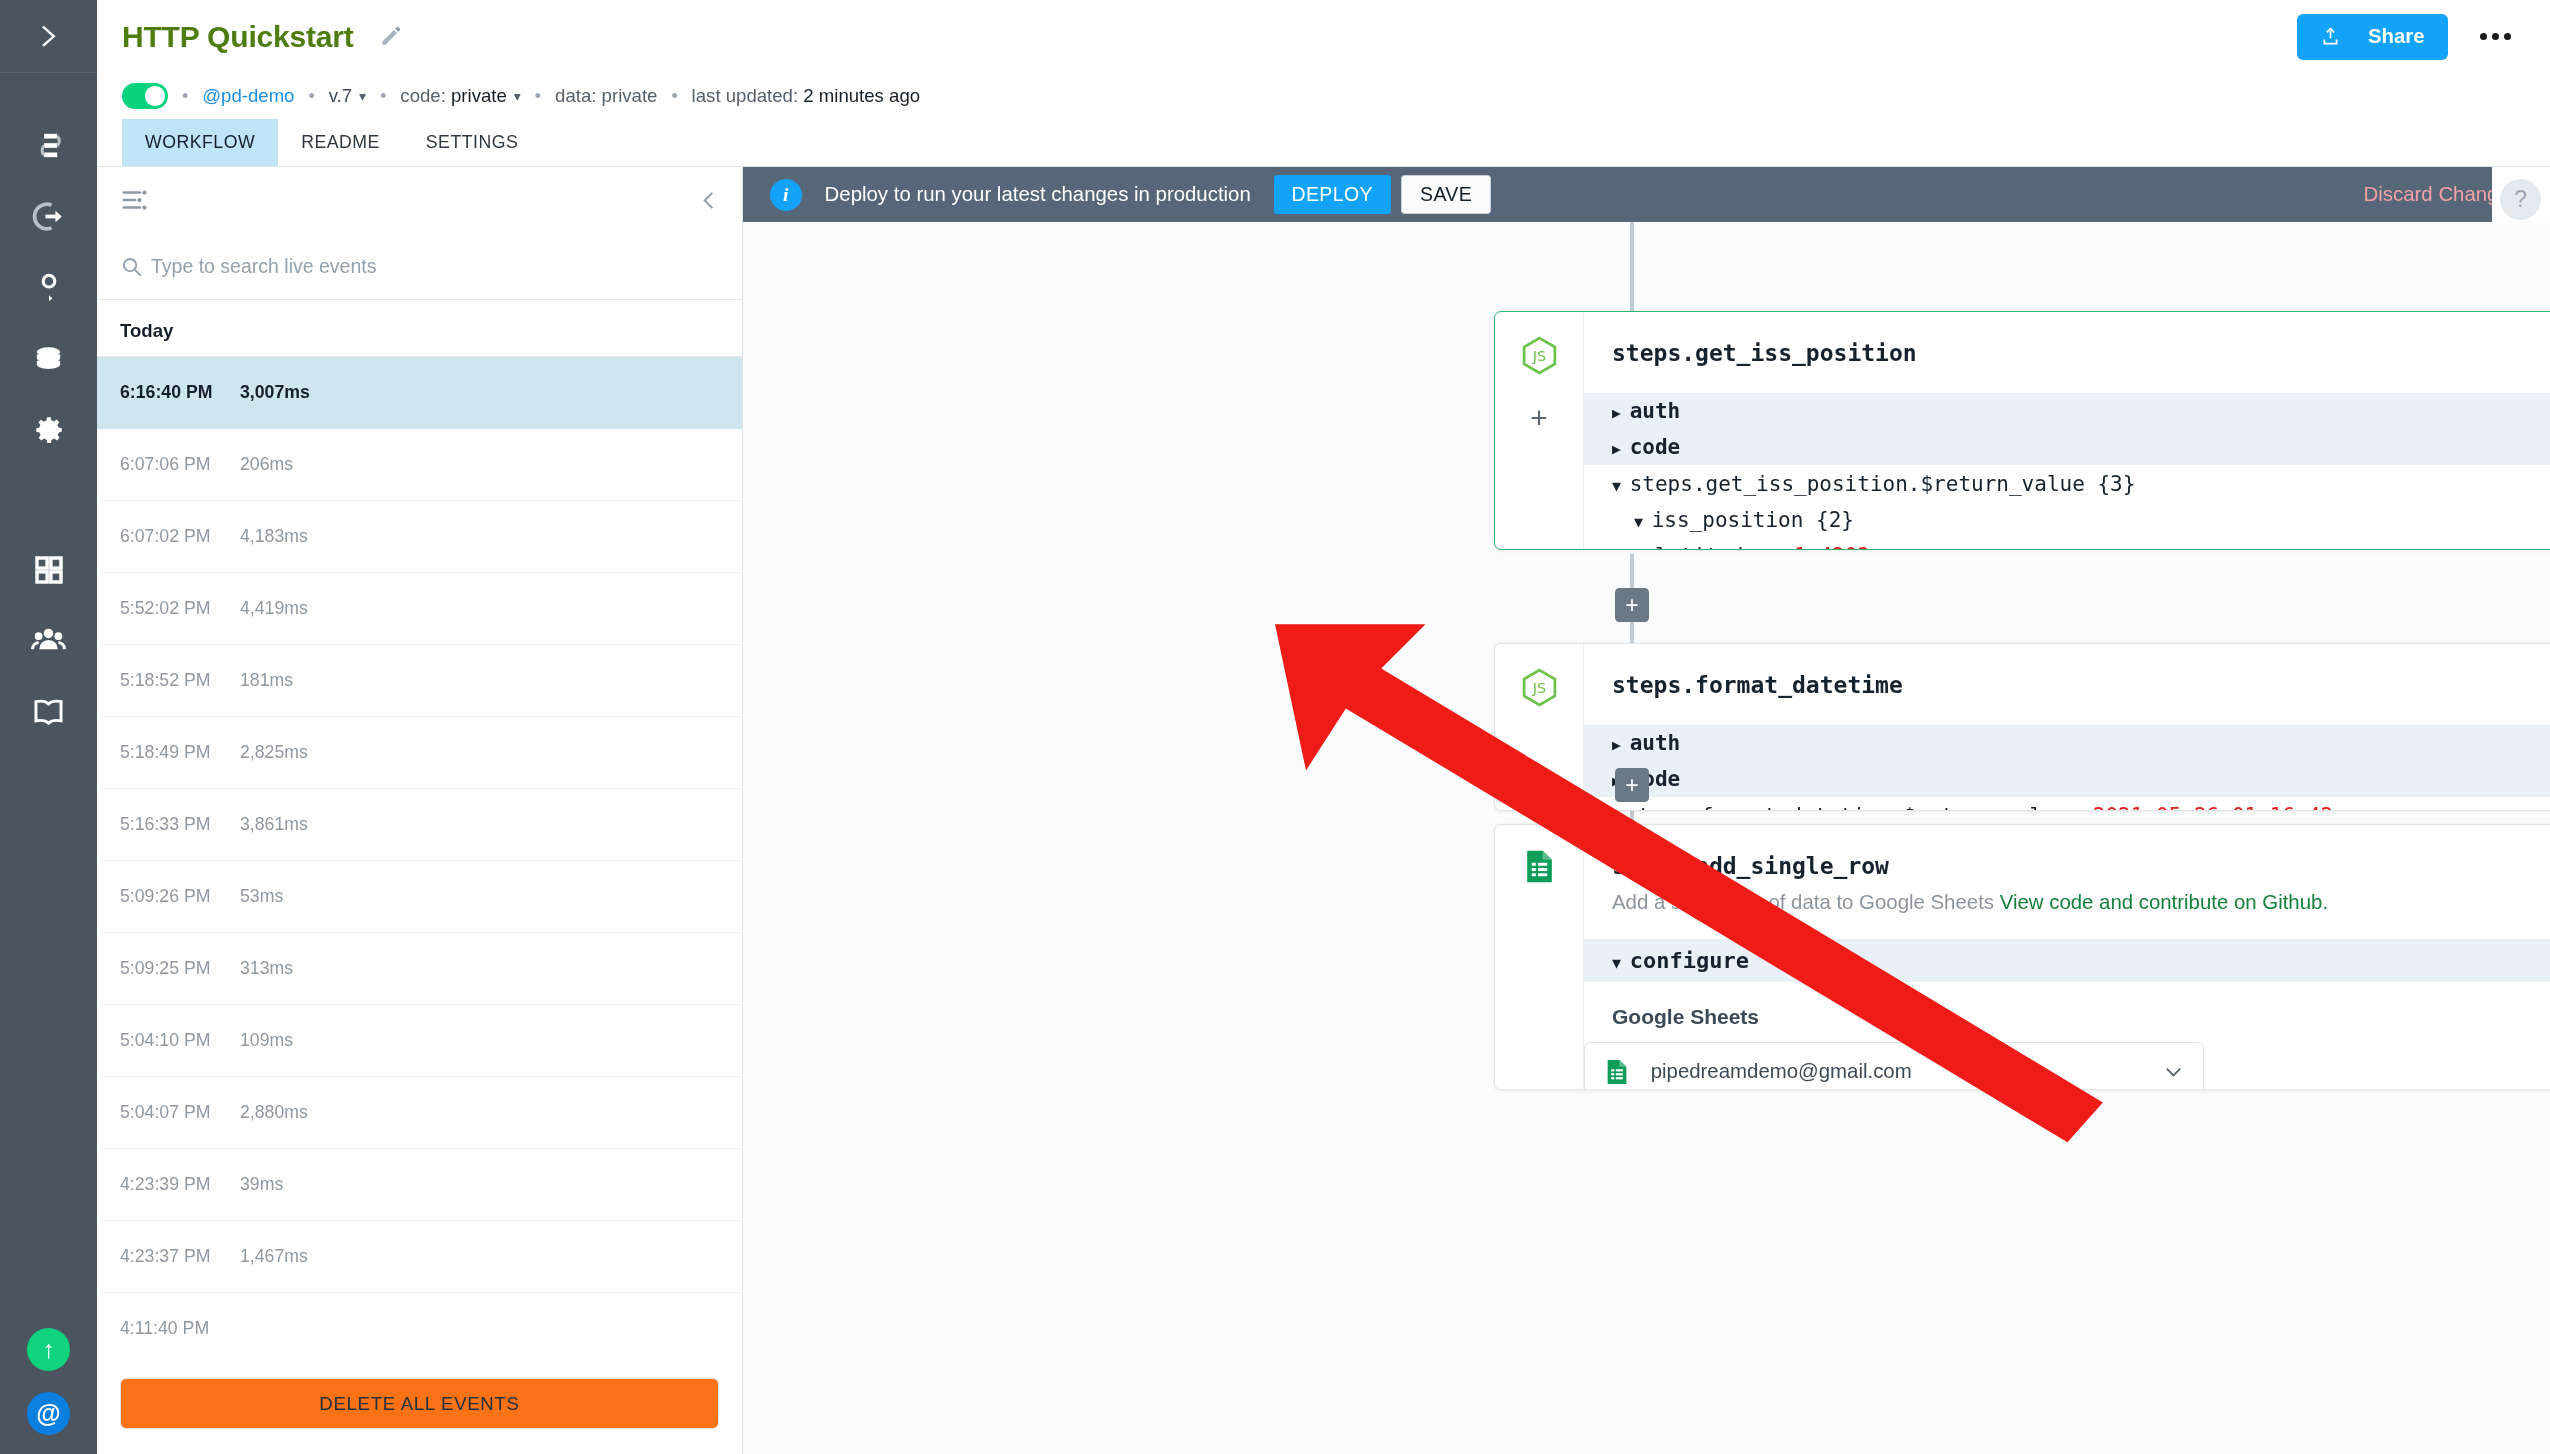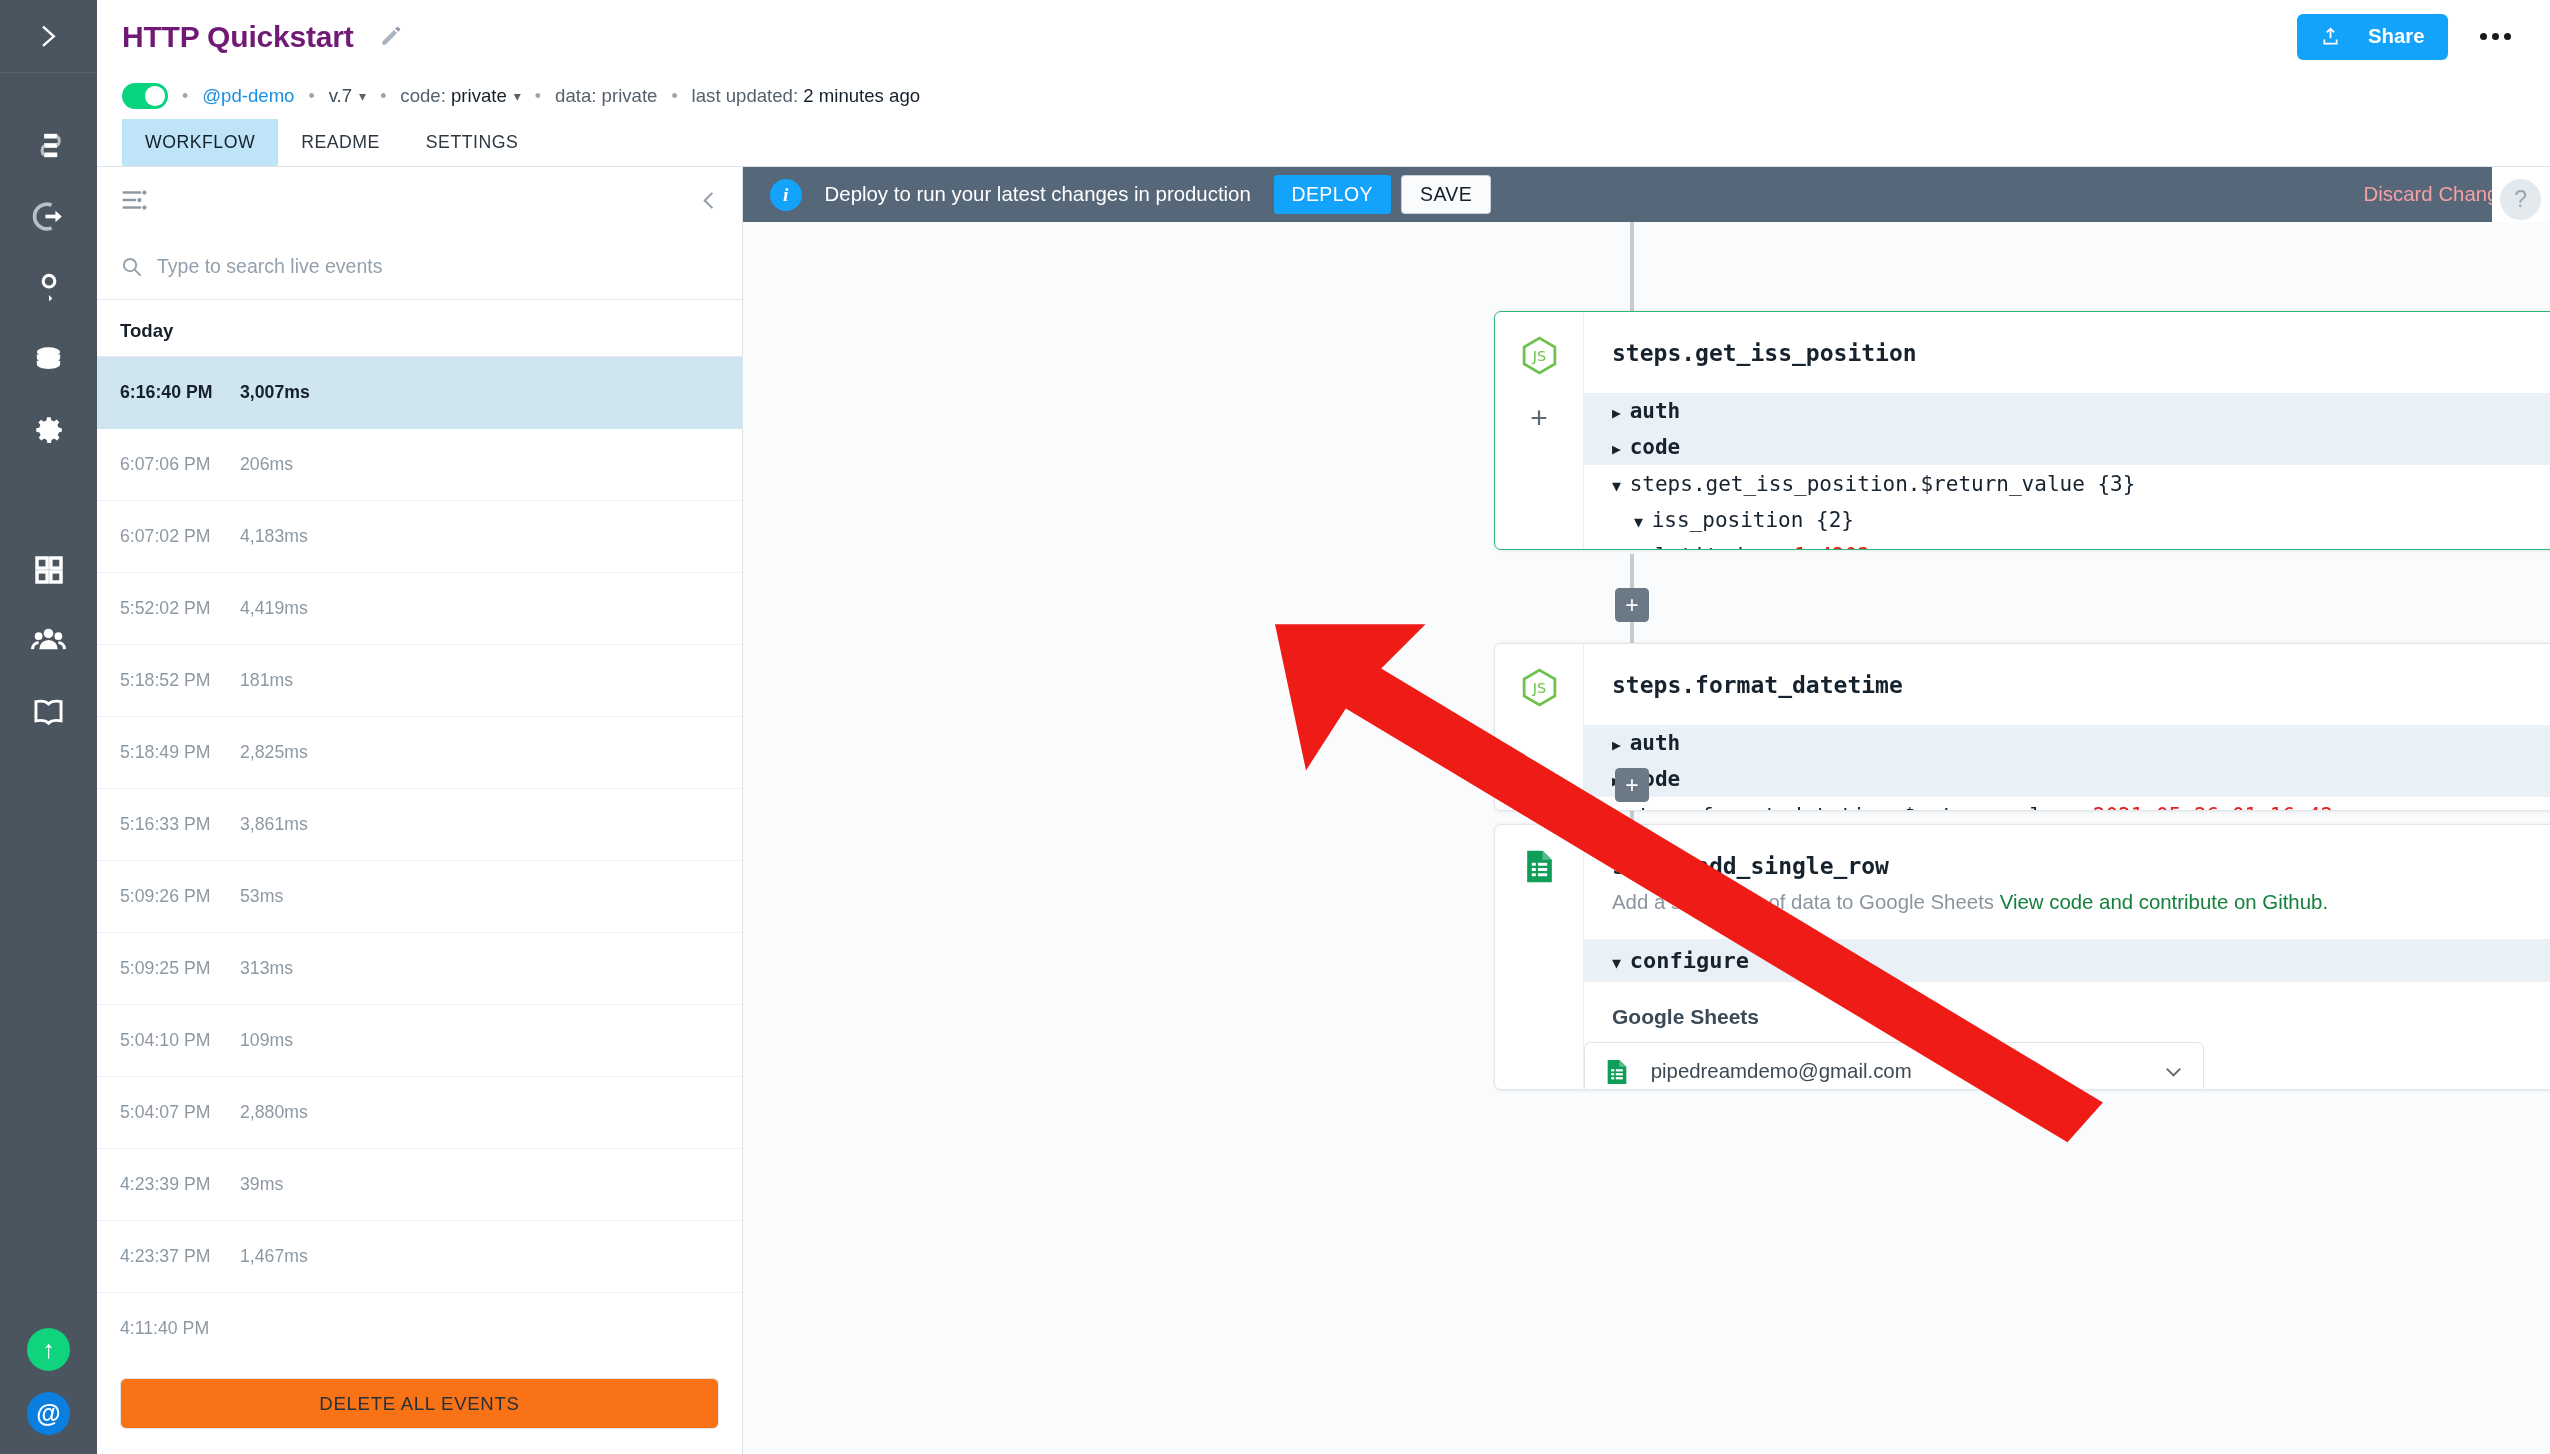--- a/index.html
+++ b/index.html
@@ -37,21 +37,21 @@
   .circ { width: 43px; height: 43px; border-radius: 50%; display: flex; align-items: center; justify-content: center; cursor: pointer; }
   .circ.green { background: #10d37e; }
   .circ.blue { background: #0b7fe0; }
   .circ span { color: #fff; font-size: 25px; font-weight: 700; line-height: 1; }
 
   
   .main { flex: 1; display: flex; flex-direction: column; min-width: 0; }
 
   
   .header { height: 73px; display: flex; align-items: center; padding: 0 0 0 25px; position: relative; }
-  .title { font-size: 30px; font-weight: 700; color: #701a75; letter-spacing: -0.2px; }
+  .title { font-size: 30px; font-weight: 700; color: #4d7c0f; letter-spacing: -0.2px; }
   .pencil { margin-left: 25px; width: 23px; height: 23px; cursor: pointer; }
   .header-right { margin-left: auto; display: flex; align-items: center; gap: 23px; padding-right: 30px; }
   .share-btn {
     background: #13a3fb; color: #fff; border: none; border-radius: 6.2px;
     height: 46px; padding: 0 23px; font-size: 20.4px; font-weight: 600;
     display: flex; align-items: center; gap: 27px; cursor: pointer;
     font-family: "Liberation Sans", sans-serif;
   }
   .kebab { display: flex; gap: 5.3px; cursor: pointer; padding: 8.9px; }
   .kebab i { width: 7px; height: 7px; border-radius: 50%; background: #1a1a1a; display: block; }
@@ -79,21 +79,21 @@
   }
   .tab.active { background: #bfe4f7; color: #13202b; font-weight: 400; }
 
   
   .body { flex: 1; display: flex; min-height: 0; }
 
   
   .events { width: 646px; flex: 0 0 646px; border-right: 0.9px solid #dfe4e9; display: flex; flex-direction: column; background: #fff; }
   .events-head { height: 66px; display: flex; align-items: center; justify-content: space-between; padding: 0 21px 0 23px; }
   .collapse-ico { cursor: pointer; }
-  .search-row { display: flex; align-items: center; gap: 14px; padding: 0 23px; height: 67px; border-bottom: 0.9px solid #e6eaee; }
+  .search-row { display: flex; align-items: center; gap: 8px; padding: 0 23px; height: 67px; border-bottom: 0.9px solid #e6eaee; }
   .search-row input {
     border: none; outline: none; font-size: 19.5px; color: #3c4a57; flex: 1;
     font-family: "Liberation Sans", sans-serif; background: transparent;
   }
   .search-row input::placeholder { color: #93a1ae; }
   .today-lbl { padding: 19.5px 23px 14px; font-size: 18.6px; font-weight: 700; color: #15202b; border-bottom: 0.9px solid #e6eaee; }
   .ev-list { flex: 1; overflow: hidden; }
   .ev-row {
     display: flex; align-items: center; height: 72px;
     padding: 0 23px; font-size: 17.7px; color: #8d98a3;

